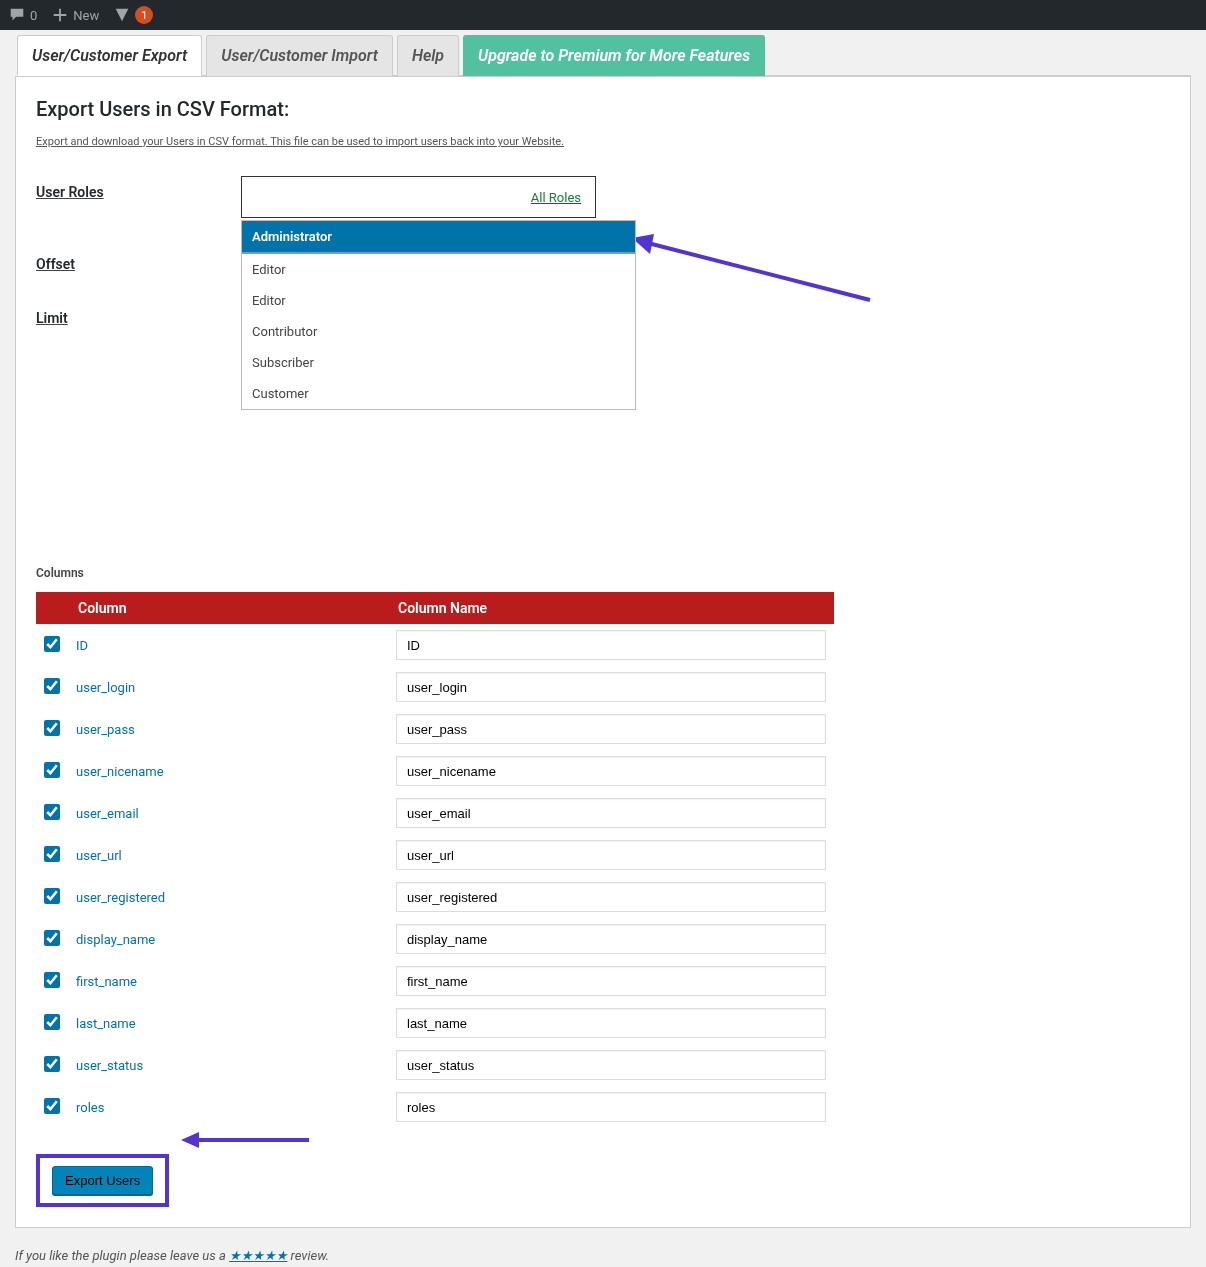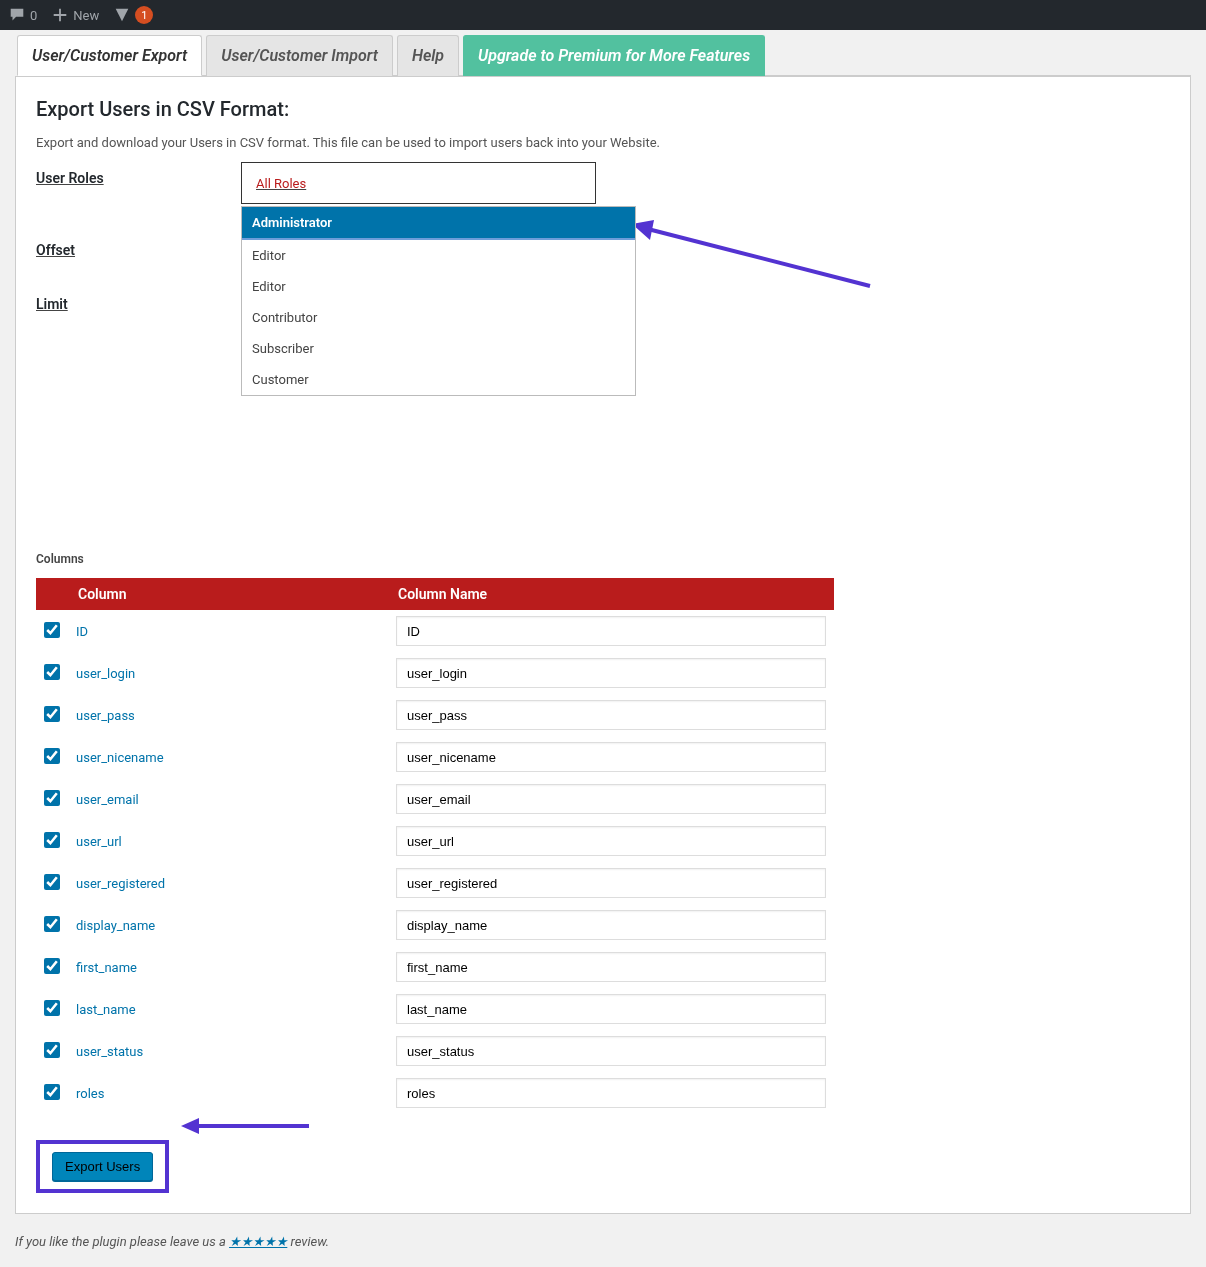--- a/index.html
+++ b/index.html
@@ -81,23 +81,24 @@
     margin-top: 0;
     margin-bottom: 20px;
   }
   .panel h2 {
     font-size: 20px;
     font-weight: 500;
     color: #23282d;
     margin-bottom: 14px;
   }
   .panel .desc {
-    font-size: 13px;
+    font-size: 11px;
     color: #555;
-    margin-bottom: 12px;
+    margin-bottom: 28px;
+    text-decoration: underline;
   }
   .form-row {
     display: flex;
     align-items: flex-start;
     margin-bottom: 30px;
     position: relative;
     text-decoration: underline;
   }
   .form-row .label {
     width: 205px;
@@ -111,23 +112,24 @@
     position: relative;
     width: 355px;
   }
   .select-input {
     border: 1px solid #333;
     height: 42px;
     padding: 0 14px;
     display: flex;
     align-items: center;
     background: #fff;
-    color: #b91c1c;
-    font-size: 13px;
-    cursor: pointer;
+    color: #15803d;
+    font-size: 13px;
+    cursor: pointer;
+    justify-content: flex-end;
   }
   .dropdown {
     position: absolute;
     top: 44px;
     left: 0;
     width: 395px;
     background: #fff;
     border: 1px solid #bbb;
     z-index: 5;
   }

